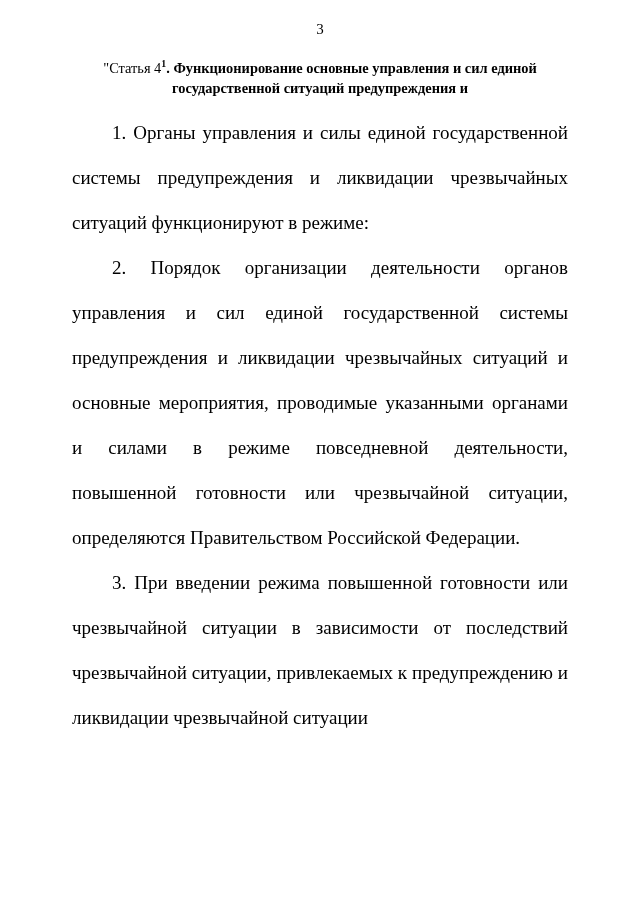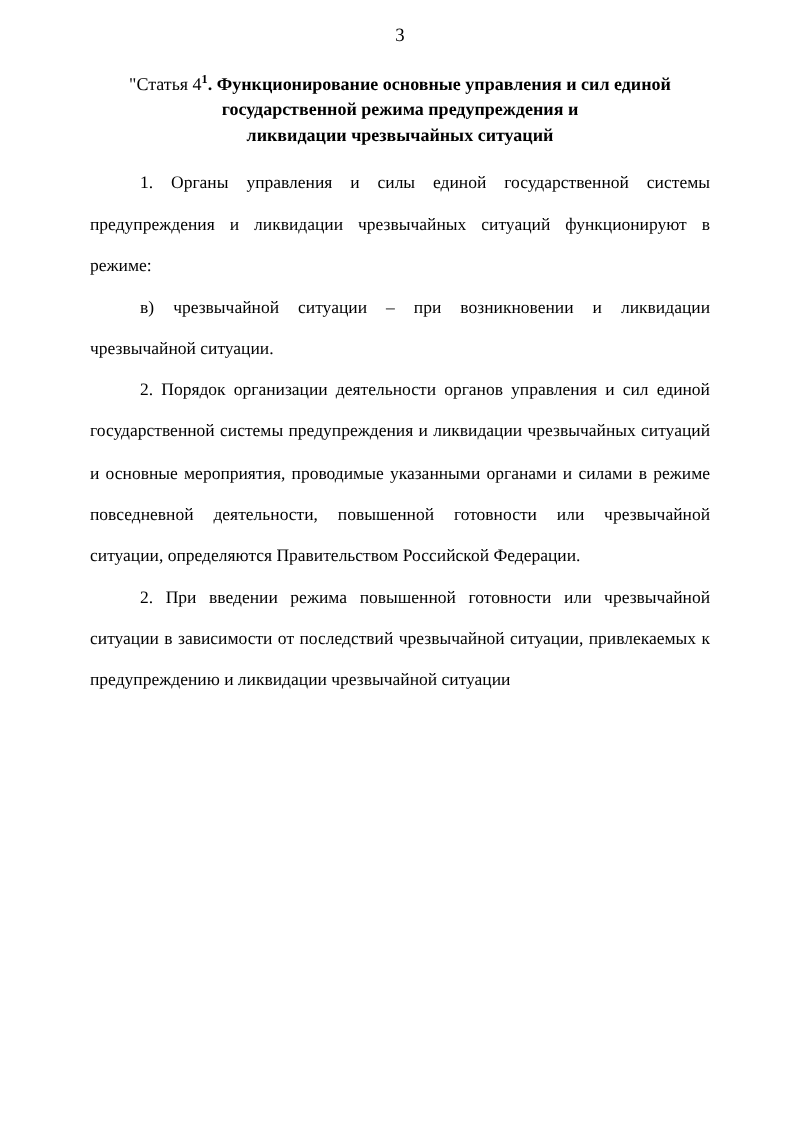--- a/index.html
+++ b/index.html
@@ -49,44 +49,42 @@
   .heading-line {
     display: block;
   }
   sup {
     font-size: 0.68em;
     vertical-align: super;
     line-height: 0;
   }
   p.para {
     margin: 0;
-    font-size: 14px;
+    font-size: 19px;
     line-height: 2.37;
     text-align: justify;
     text-indent: 40px;
     text-justify: inter-word;
   }
   p.para.first {
     margin-top: 11px;
   }
 </style>
 </head>
 <body>
 
 <div class="page">
 
   <div class="page-number">3</div>
 
   <div class="content">
 
     <div class="heading">
       <span class="heading-line"><span class="lead">"Статья 4</span><sup>1</sup><span>. Функционирование основные управления и сил единой</span></span>
-      <span class="heading-line">государственной режима предупреждения и</span>
-      <span class="heading-line">ликвидации чрезвычайных ситуаций</span>
+      <span class="heading-line">государственной ситуаций предупреждения и</span>
     </div>
 
     <p class="para first">1. Органы управления и силы единой государственной системы предупреждения и ликвидации чрезвычайных ситуаций функционируют в режиме:</p>
-    <p class="para">в) чрезвычайной ситуации – при возникновении и ликвидации чрезвычайной ситуации.</p>
     <p class="para">2. Порядок организации деятельности органов управления и сил единой государственной системы предупреждения и ликвидации чрезвычайных ситуаций и основные мероприятия, проводимые указанными органами и силами в режиме повседневной деятельности, повышенной готовности или чрезвычайной ситуации, определяются Правительством Российской Федерации.</p>
-    <p class="para">2. При введении режима повышенной готовности или чрезвычайной ситуации в зависимости от последствий чрезвычайной ситуации, привлекаемых к предупреждению и ликвидации чрезвычайной ситуации</p>
+    <p class="para">3. При введении режима повышенной готовности или чрезвычайной ситуации в зависимости от последствий чрезвычайной ситуации, привлекаемых к предупреждению и ликвидации чрезвычайной ситуации</p>
 
   </div>
 </div>
 
 </body></html>

